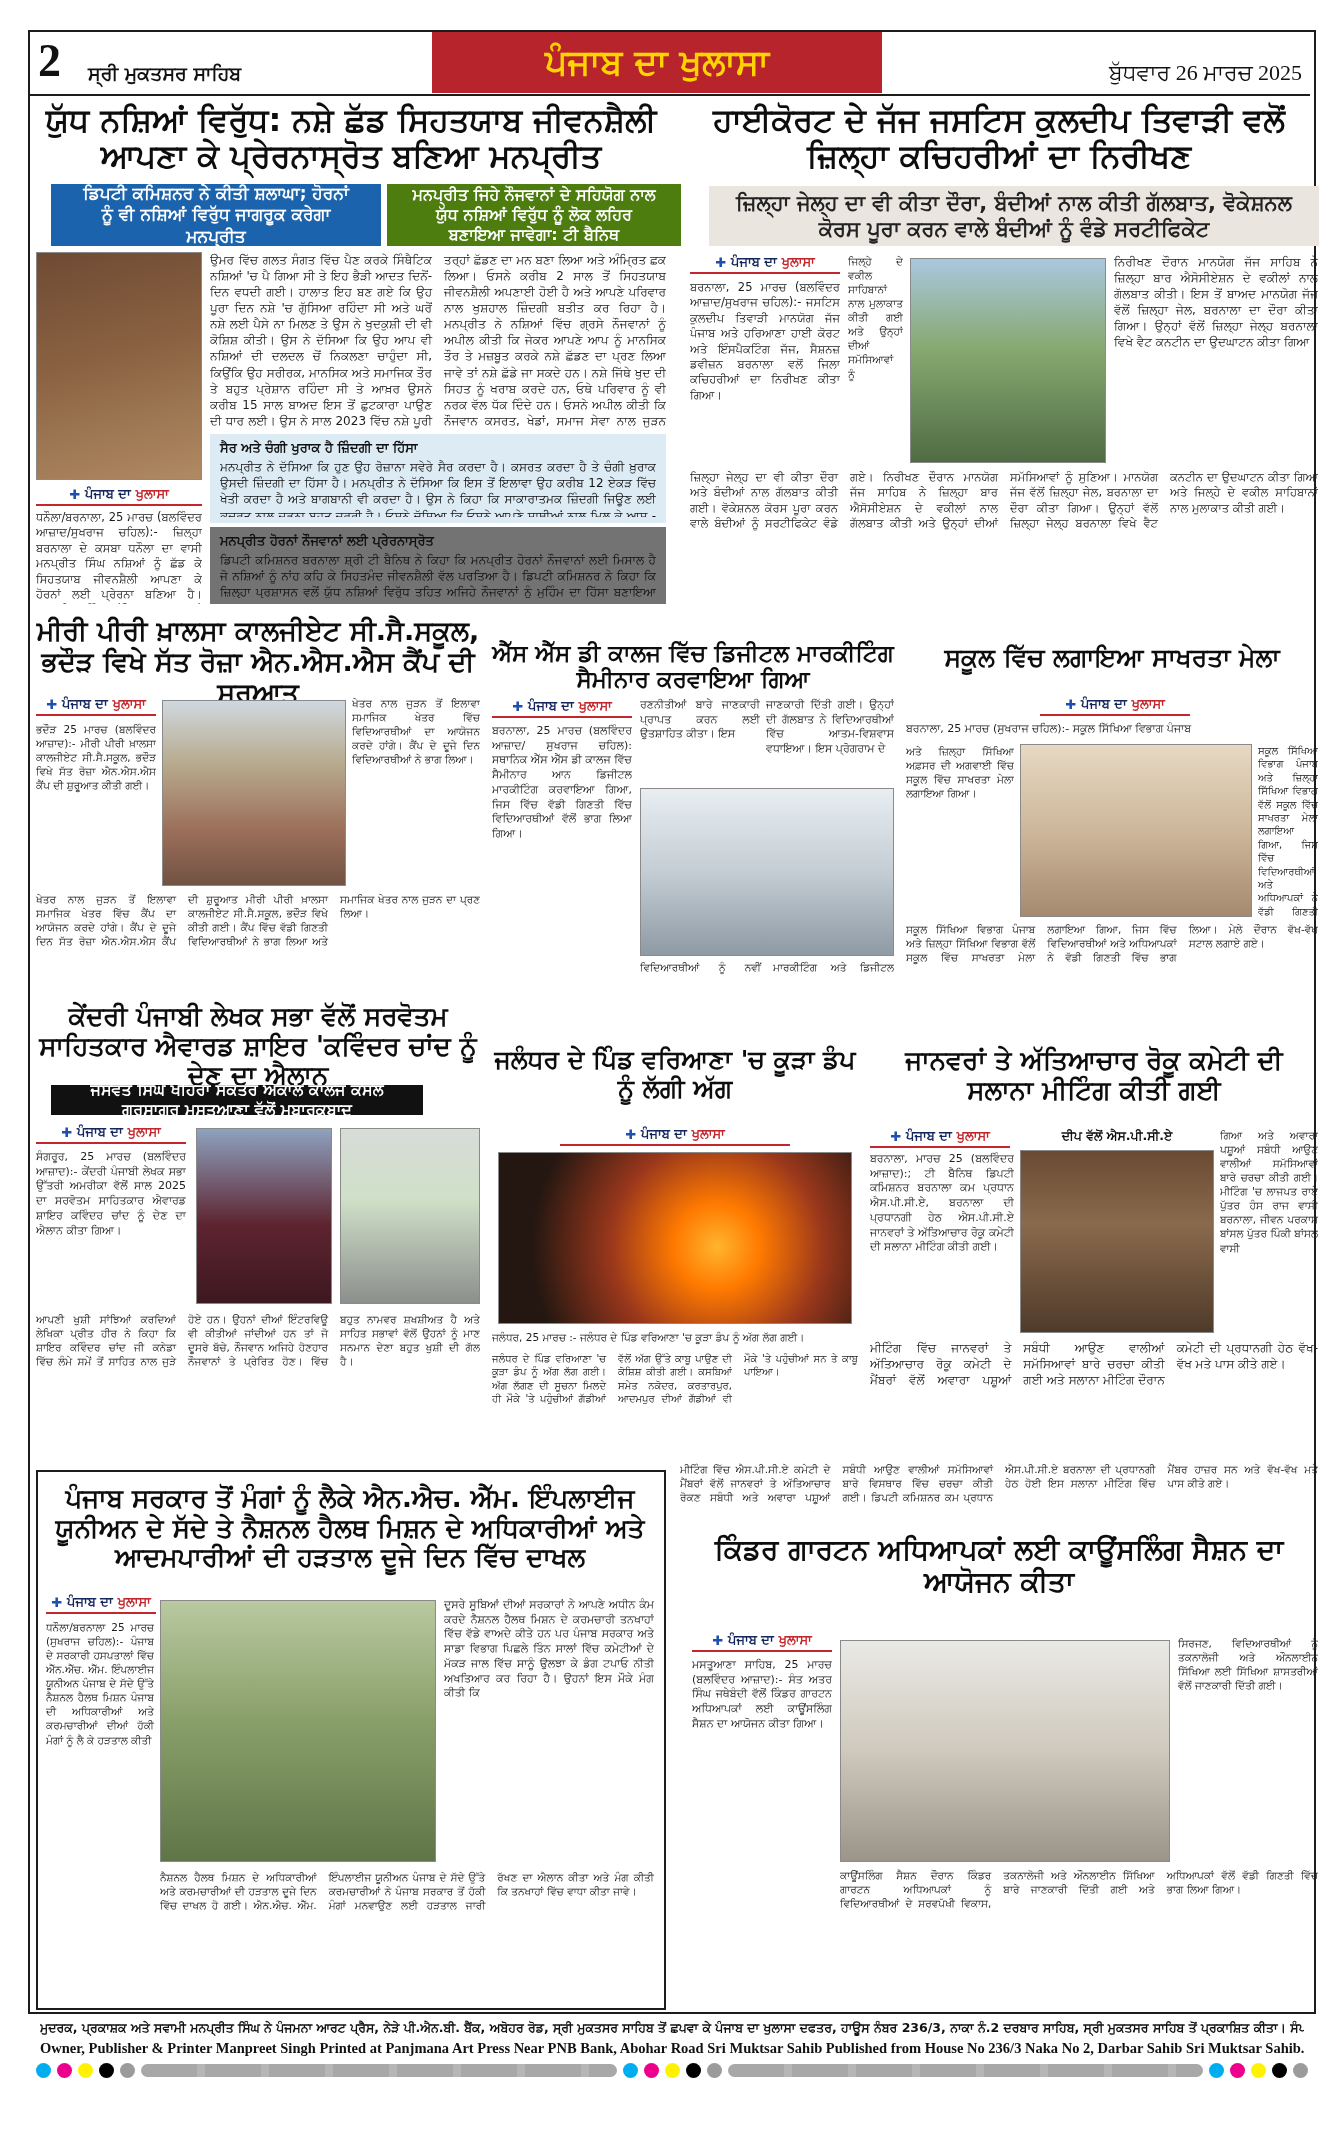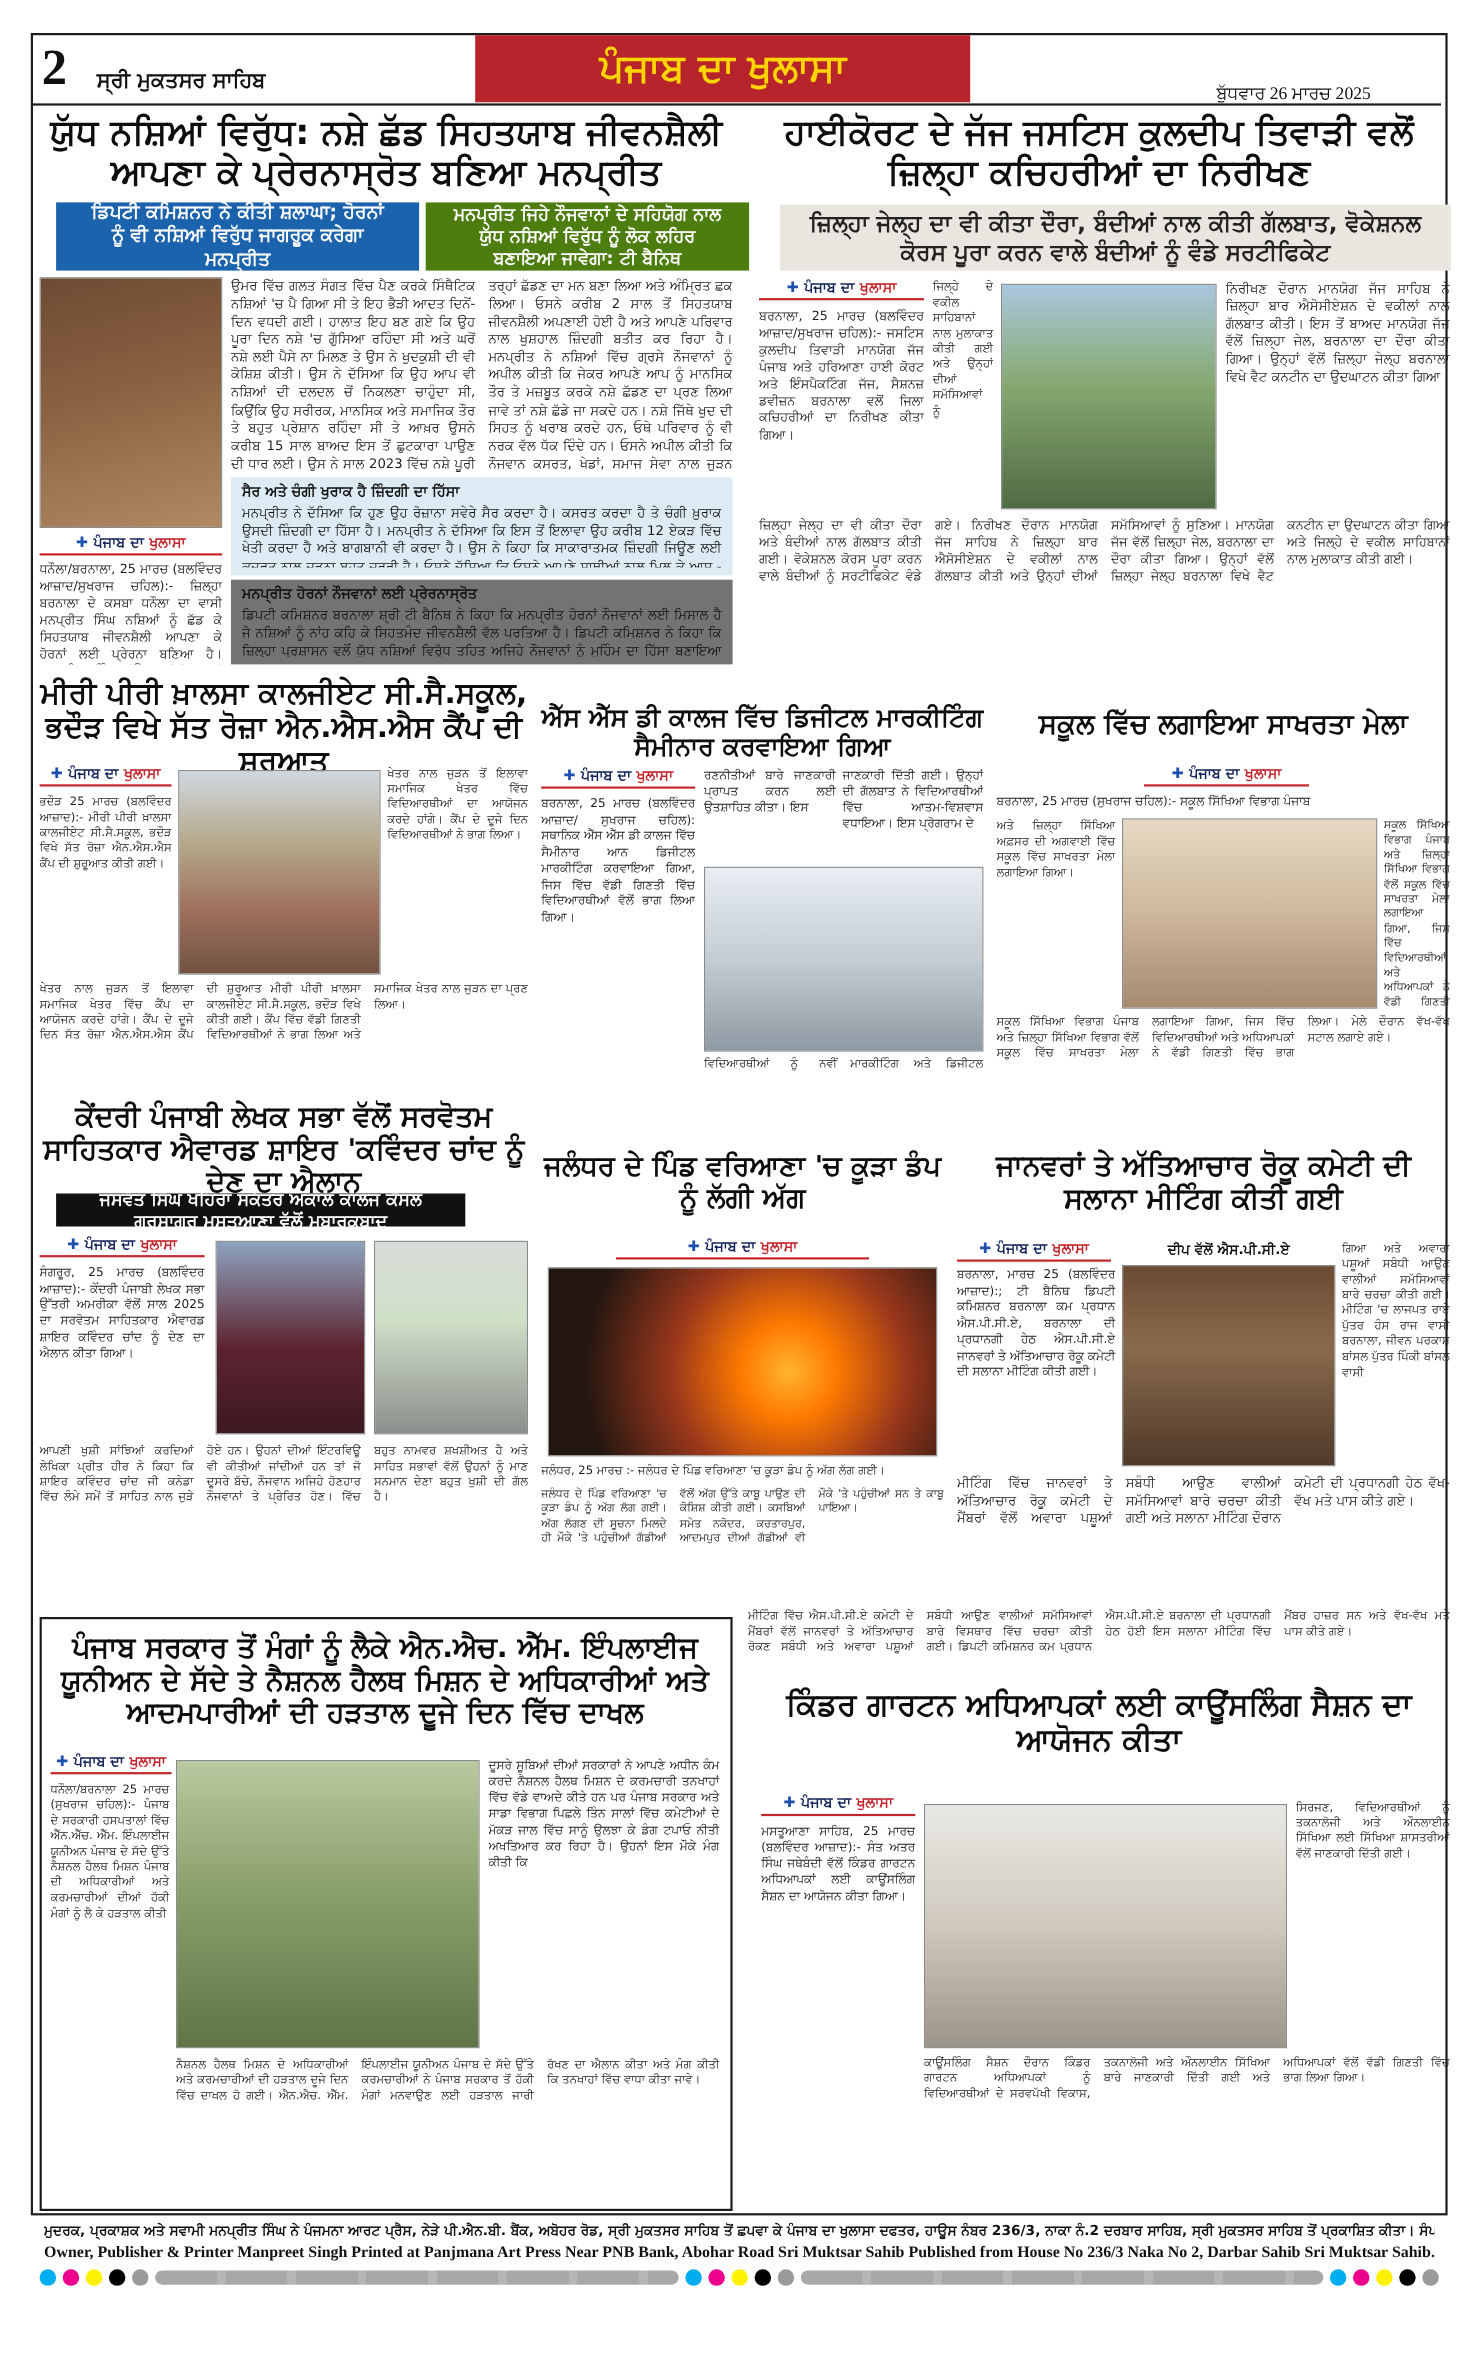--- a/index.html
+++ b/index.html
@@ -35,21 +35,21 @@
 <div id="page">
 
   <div class="abs frame" style="left:28px;top:30px;width:1284px;height:1980px;"></div>
 
   <div class="abs" style="left:30px;top:32px;width:1280px;height:62px;border-bottom:2px solid #1c1c1c;"></div>
   <div class="abs serif" style="left:38px;top:34px;font-size:46px;font-weight:bold;">2</div>
   <div class="abs" style="left:88px;top:62px;font-size:19px;font-weight:bold;">ਸ੍ਰੀ ਮੁਕਤਸਰ ਸਾਹਿਬ</div>
   <div class="abs" style="left:432px;top:32px;width:450px;height:61px;background:#b8242b;display:flex;align-items:center;justify-content:center;">
     <span style="color:#ffd400;font-size:35px;font-weight:bold;">ਪੰਜਾਬ ਦਾ ਖੁਲਾਸਾ</span>
   </div>
-  <div class="abs serif" style="left:1050px;top:76px;width:252px;text-align:center;font-size:16px;">ਬੁੱਧਵਾਰ 26 ਮਾਰਚ 2025</div>
+  <div class="abs serif" style="left:1050px;top:60px;width:252px;text-align:right;font-size:22px;">ਬੁੱਧਵਾਰ 26 ਮਾਰਚ 2025</div>
 
   <div class="abs hl" style="left:36px;top:102px;width:630px;height:78px;font-size:32px;">ਯੁੱਧ ਨਸ਼ਿਆਂ ਵਿਰੁੱਧ: ਨਸ਼ੇ ਛੱਡ ਸਿਹਤਯਾਬ ਜੀਵਨਸ਼ੈਲੀ ਆਪਣਾ ਕੇ ਪ੍ਰੇਰਨਾਸ੍ਰੋਤ ਬਣਿਆ ਮਨਪ੍ਰੀਤ</div>
   <div class="abs kick" style="left:36px;top:184px;width:330px;height:62px;background:#1c63ad;color:#fff;font-size:17px;">ਡਿਪਟੀ ਕਮਿਸ਼ਨਰ ਨੇ ਕੀਤੀ ਸ਼ਲਾਘਾ; ਹੋਰਨਾਂ ਨੂੰ ਵੀ ਨਸ਼ਿਆਂ ਵਿਰੁੱਧ ਜਾਗਰੂਕ ਕਰੇਗਾ ਮਨਪ੍ਰੀਤ</div>
   <div class="abs kick" style="left:372px;top:184px;width:294px;height:62px;background:#4d7c0f;color:#fff;font-size:16px;">ਮਨਪ੍ਰੀਤ ਜਿਹੇ ਨੌਜਵਾਨਾਂ ਦੇ ਸਹਿਯੋਗ ਨਾਲ ਯੁੱਧ ਨਸ਼ਿਆਂ ਵਿਰੁੱਧ ਨੂੰ ਲੋਕ ਲਹਿਰ ਬਣਾਇਆ ਜਾਵੇਗਾ: ਟੀ ਬੈਨਿਥ</div>
   <div class="abs photo" style="left:36px;top:252px;width:166px;height:228px;background:linear-gradient(165deg,#6f4a33 0%,#8a6242 45%,#b08a63 100%);"></div>
   <div class="abs byline" style="left:36px;top:486px;width:166px;">
     <span class="cross">✚</span>
     <span class="a">ਪੰਜਾਬ ਦਾ</span>
     <span class="r">ਖੁਲਾਸਾ</span>
   </div>

